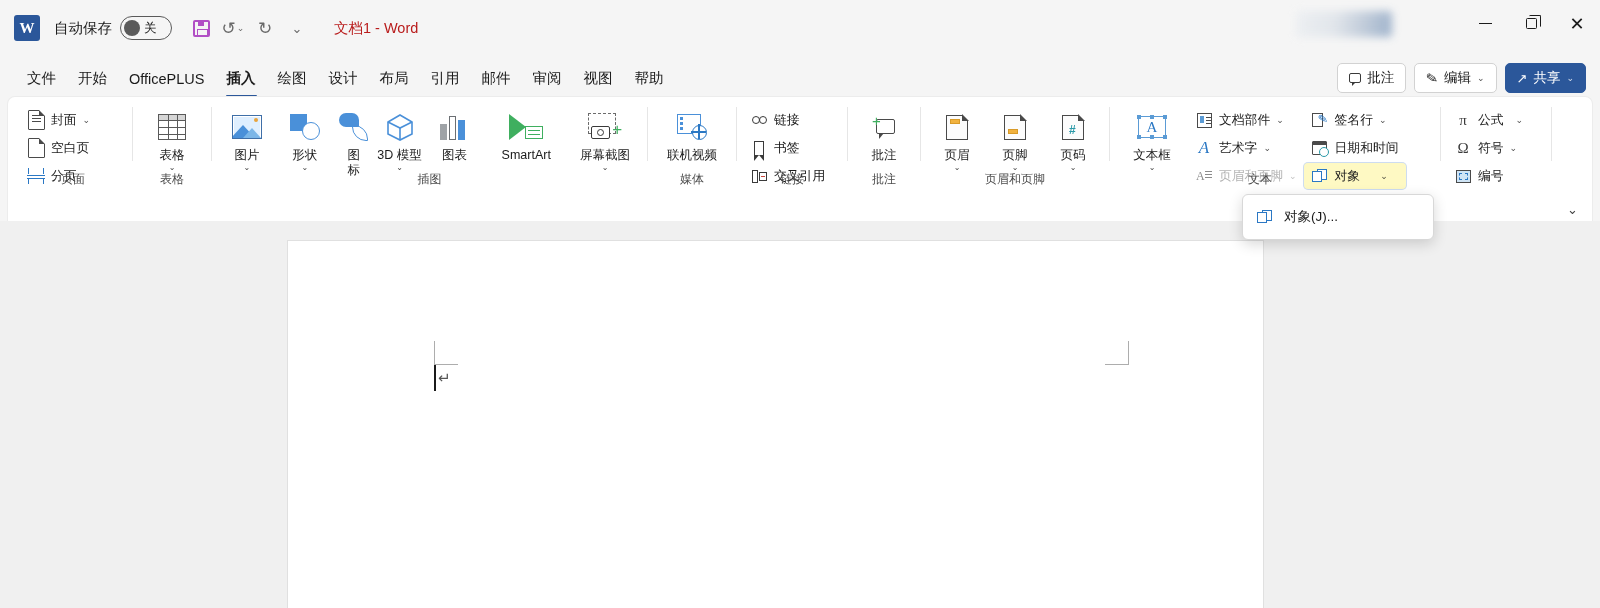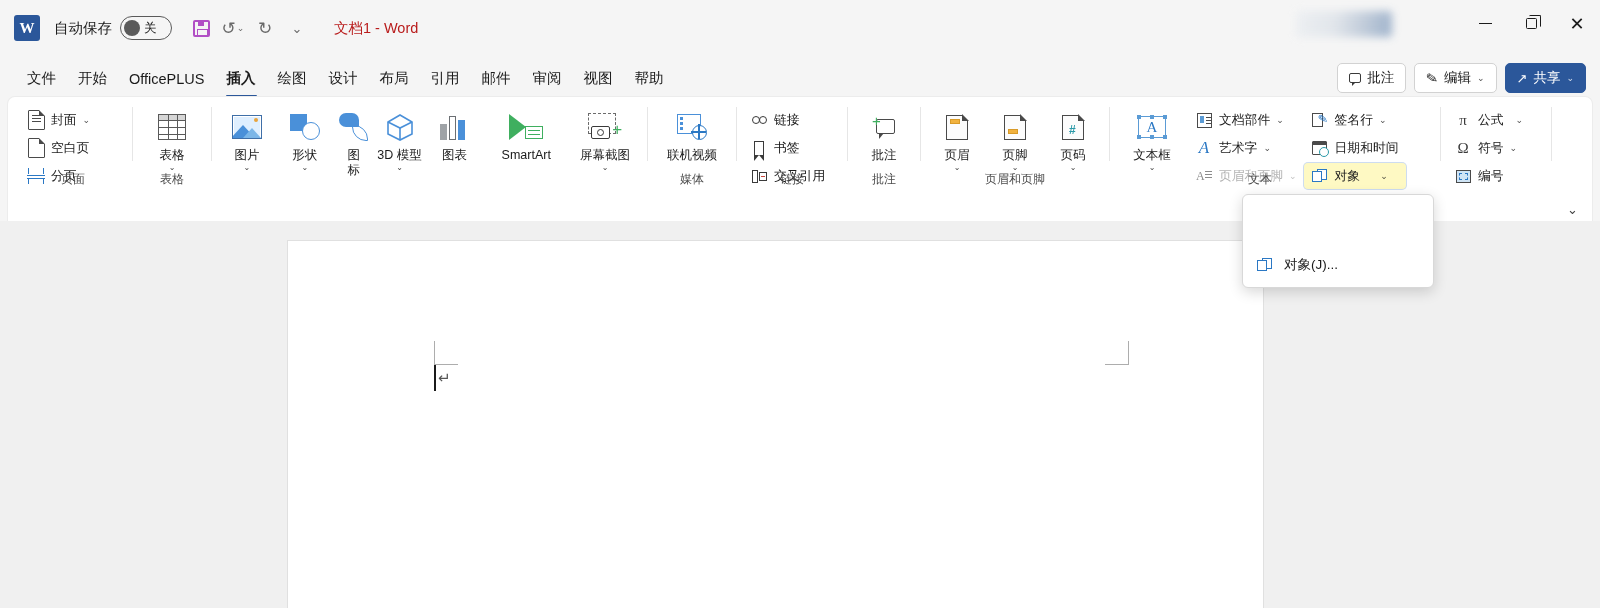--- a/index.html
+++ b/index.html
@@ -259,21 +259,21 @@
   .fm-icon .l { position:absolute; right:0; top:2px; width:7px; height:1.2px; background:#8b8b8b; box-shadow:0 3px 0 #8b8b8b, 0 6px 0 #8b8b8b;}
 
   
   .dropdown {
     position: absolute; left: 1242px; top: 194px; width: 192px;
     background: #ffffff; border: 1px solid #d8d8d8; border-radius: 6px;
     box-shadow: 0 4px 14px rgba(0,0,0,0.16); padding: 6px 0; z-index: 60;
   }
   .dd-item {
     height: 32px; display: flex; align-items: center; gap: 11px; padding: 0 12px;
-    font-size: 13.5px; color: #1b1b1b; white-space: nowrap; margin-top: 48px;
+    font-size: 13.5px; color: #1b1b1b; white-space: nowrap;
   }
   .dd-item .ddic { width: 18px; display:flex; align-items:center; justify-content:center; }
   .txtfile-icon { width:14px; height:17px; border:1.4px solid #4a4a4a; position:relative; background:#fff;}
   .txtfile-icon::after { content:""; position:absolute; left:2.5px; top:3px; width:7px; height:1px; background:#6a6a6a;
     box-shadow: 0 2.6px 0 #6a6a6a, 0 5.2px 0 #6a6a6a, 0 7.8px 0 #6a6a6a; }
 
   
   .docarea {
     position: absolute; left: 0; top: 221px; width: 1600px; height: 387px;
     background: #f0f0f0; overflow: hidden;
@@ -499,20 +499,21 @@
                   <span class="dash"></span>
                   <span class="body"></span>
                   <span class="lens"></span>
                   <span class="plus">+</span>
                 </span>
             </span>
             <span class="lb nb">屏幕截图</span>
             <span class="cheva">⌄</span>
           </div>
         </div>
+        <div class="glabel">插图</div>
       </div>
       <div class="sep"></div>
 
       <div class="group" style="width:88px">
         <div class="group-body" style="justify-content:center">
           <div class="bigbtn xwide">
             <span class="ic">
               <span class="vid-icon">
                   <span class="fr">
                     <i></i>

